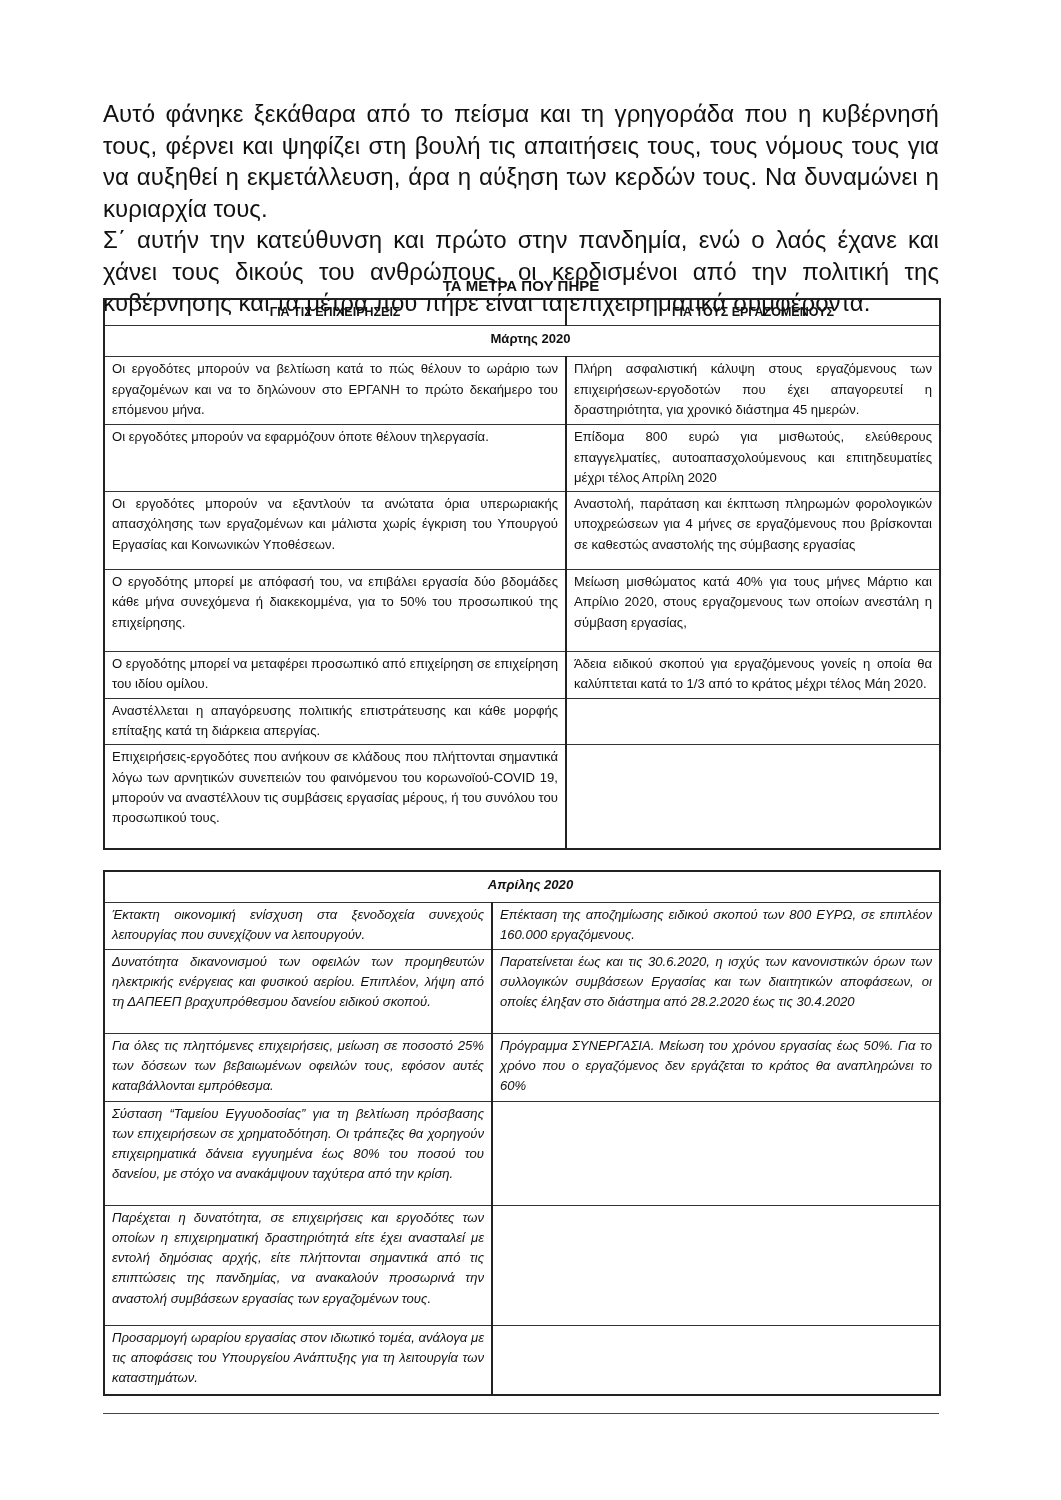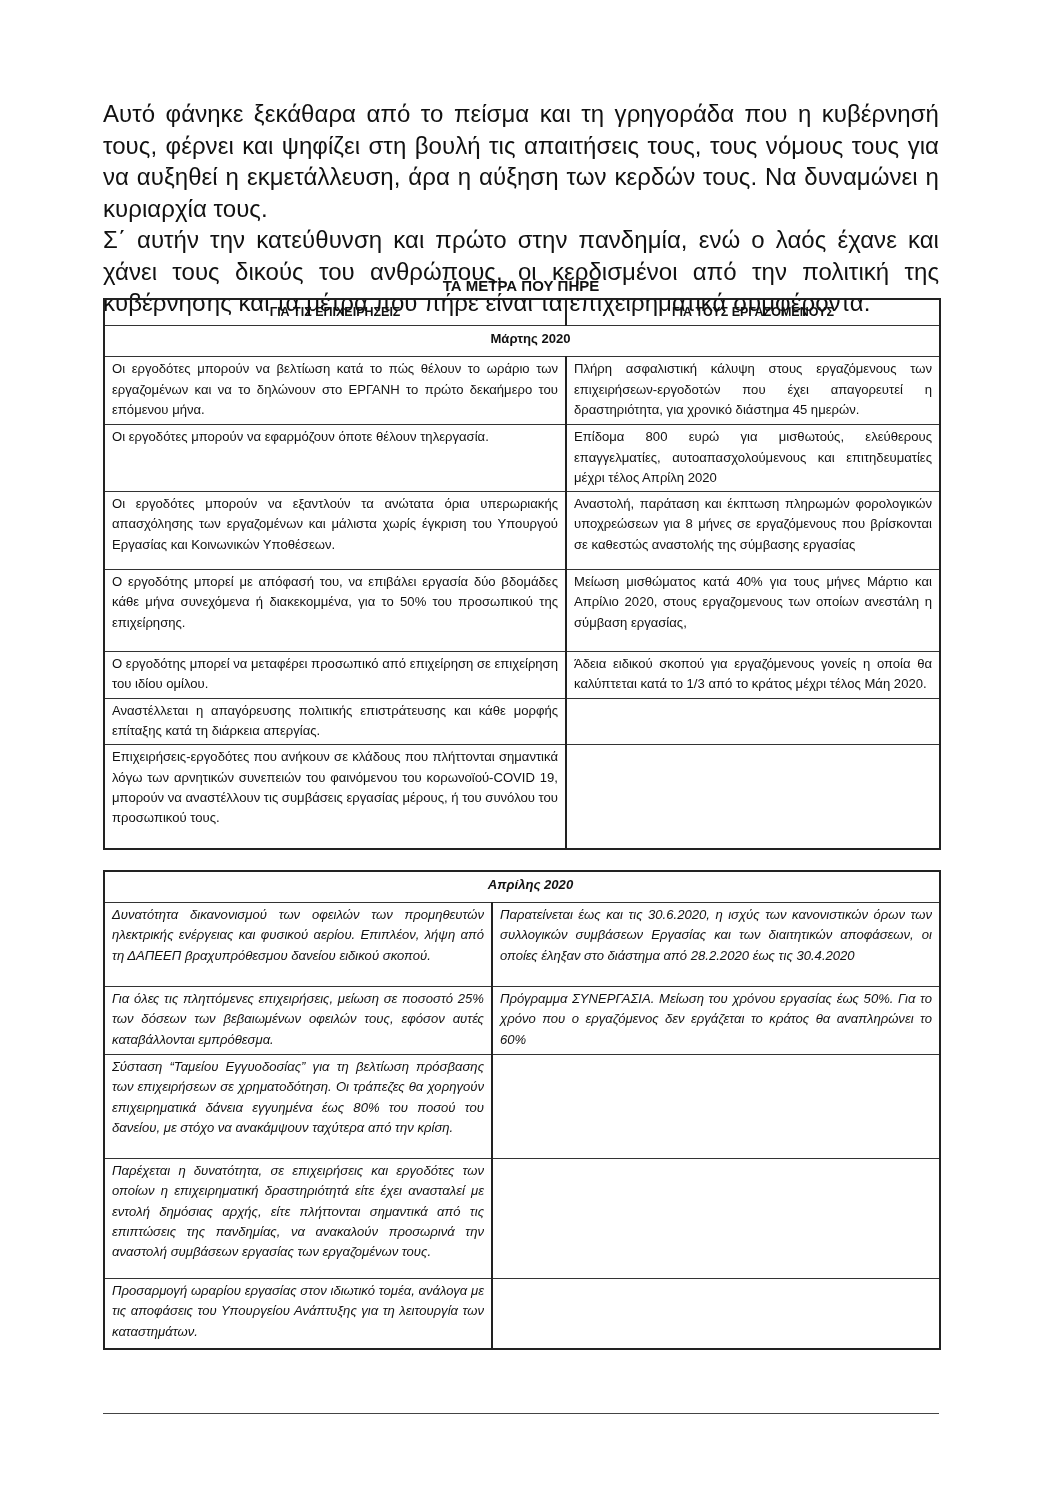--- a/index.html
+++ b/index.html
@@ -74,21 +74,21 @@
     <tr style="height:68px">
       <td class="left">Οι εργοδότες μπορούν να βελτίωση κατά το πώς θέλουν το ωράριο των εργαζομένων και να το δηλώνουν στο ΕΡΓΑΝΗ το πρώτο δεκαήμερο του επόμενου μήνα.</td>
       <td>Πλήρη ασφαλιστική κάλυψη στους εργαζόμενους των επιχειρήσεων-εργοδοτών που έχει απαγορευτεί η δραστηριότητα, για χρονικό διάστημα 45 ημερών.</td>
     </tr>
     <tr style="height:63px">
       <td class="left">Οι εργοδότες μπορούν να εφαρμόζουν όποτε θέλουν τηλεργασία.</td>
       <td>Επίδομα 800 ευρώ για μισθωτούς, ελεύθερους επαγγελματίες, αυτοαπασχολούμενους και επιτηδευματίες μέχρι τέλος Απρίλη 2020</td>
     </tr>
     <tr style="height:78px">
       <td class="left">Οι εργοδότες μπορούν να εξαντλούν τα ανώτατα όρια υπερωριακής απασχόλησης των εργαζομένων και μάλιστα χωρίς έγκριση του Υπουργού Εργασίας και Κοινωνικών Υποθέσεων.</td>
-      <td>Αναστολή, παράταση και έκπτωση πληρωμών φορολογικών υποχρεώσεων για 8 μήνες σε εργαζόμενους που βρίσκονται σε καθεστώς αναστολής της σύμβασης εργασίας</td>
+      <td>Αναστολή, παράταση και έκπτωση πληρωμών φορολογικών υποχρεώσεων για 4 μήνες σε εργαζόμενους που βρίσκονται σε καθεστώς αναστολής της σύμβασης εργασίας</td>
     </tr>
     <tr style="height:82px">
       <td class="left">Ο εργοδότης μπορεί με απόφασή του, να επιβάλει εργασία δύο βδομάδες κάθε μήνα συνεχόμενα ή διακεκομμένα, για το 50% του προσωπικού της επιχείρησης.</td>
       <td>Μείωση μισθώματος κατά 40%  για τους μήνες Μάρτιο και Απρίλιο 2020, στους εργαζομενους των οποίων ανεστάλη η σύμβαση εργασίας,</td>
     </tr>
     <tr style="height:46px">
       <td class="left">Ο εργοδότης μπορεί να μεταφέρει προσωπικό από επιχείρηση σε επιχείρηση του ιδίου ομίλου.</td>
       <td>Άδεια ειδικού σκοπού για εργαζόμενους γονείς η οποία θα καλύπτεται κατά το 1/3 από το κράτος μέχρι τέλος Μάη 2020.</td>
     </tr>
     <tr style="height:46px">
@@ -104,20 +104,24 @@
 
   <table class="measures" id="t2">
     <colgroup>
         <col style="width:388px">
         <col style="width:448px">
       </colgroup>
     <tbody>
         <tr class="month">
       <td colspan="2">Απρίλης 2020</td>
     </tr>
+    <tr style="height:46px">
+      <td class="left">Έκτακτη οικονομική ενίσχυση στα ξενοδοχεία συνεχούς λειτουργίας που συνεχίζουν να λειτουργούν.</td>
+      <td>Επέκταση της αποζημίωσης ειδικού σκοπού των 800 ΕΥΡΩ, σε επιπλέον 160.000 εργαζόμενους.</td>
+    </tr>
     <tr style="height:84px">
       <td class="left">Δυνατότητα δικανονισμού των οφειλών των προμηθευτών ηλεκτρικής ενέργειας και φυσικού αερίου. Επιπλέον, λήψη από τη ΔΑΠΕΕΠ βραχυπρόθεσμου δανείου ειδικού σκοπού.</td>
       <td>Παρατείνεται έως και τις 30.6.2020, η ισχύς των κανονιστικών όρων των συλλογικών συμβάσεων Εργασίας και των διαιτητικών αποφάσεων, οι οποίες έληξαν στο διάστημα από 28.2.2020 έως τις 30.4.2020</td>
     </tr>
     <tr style="height:68px">
       <td class="left">Για όλες τις πληττόμενες επιχειρήσεις, μείωση σε ποσοστό 25% των δόσεων των βεβαιωμένων οφειλών τους, εφόσον αυτές καταβάλλονται εμπρόθεσμα.</td>
       <td>Πρόγραμμα ΣΥΝΕΡΓΑΣΙΑ. Μείωση του χρόνου εργασίας έως 50%. Για το χρόνο που ο εργαζόμενος δεν εργάζεται το κράτος θα αναπληρώνει το 60%</td>
     </tr>
     <tr style="height:104px">
       <td class="left">Σύσταση “Ταμείου Εγγυοδοσίας” για τη βελτίωση πρόσβασης των επιχειρήσεων σε χρηματοδότηση. Οι τράπεζες θα χορηγούν επιχειρηματικά δάνεια εγγυημένα έως 80% του ποσού του δανείου, με στόχο να ανακάμψουν ταχύτερα από την κρίση.</td>

